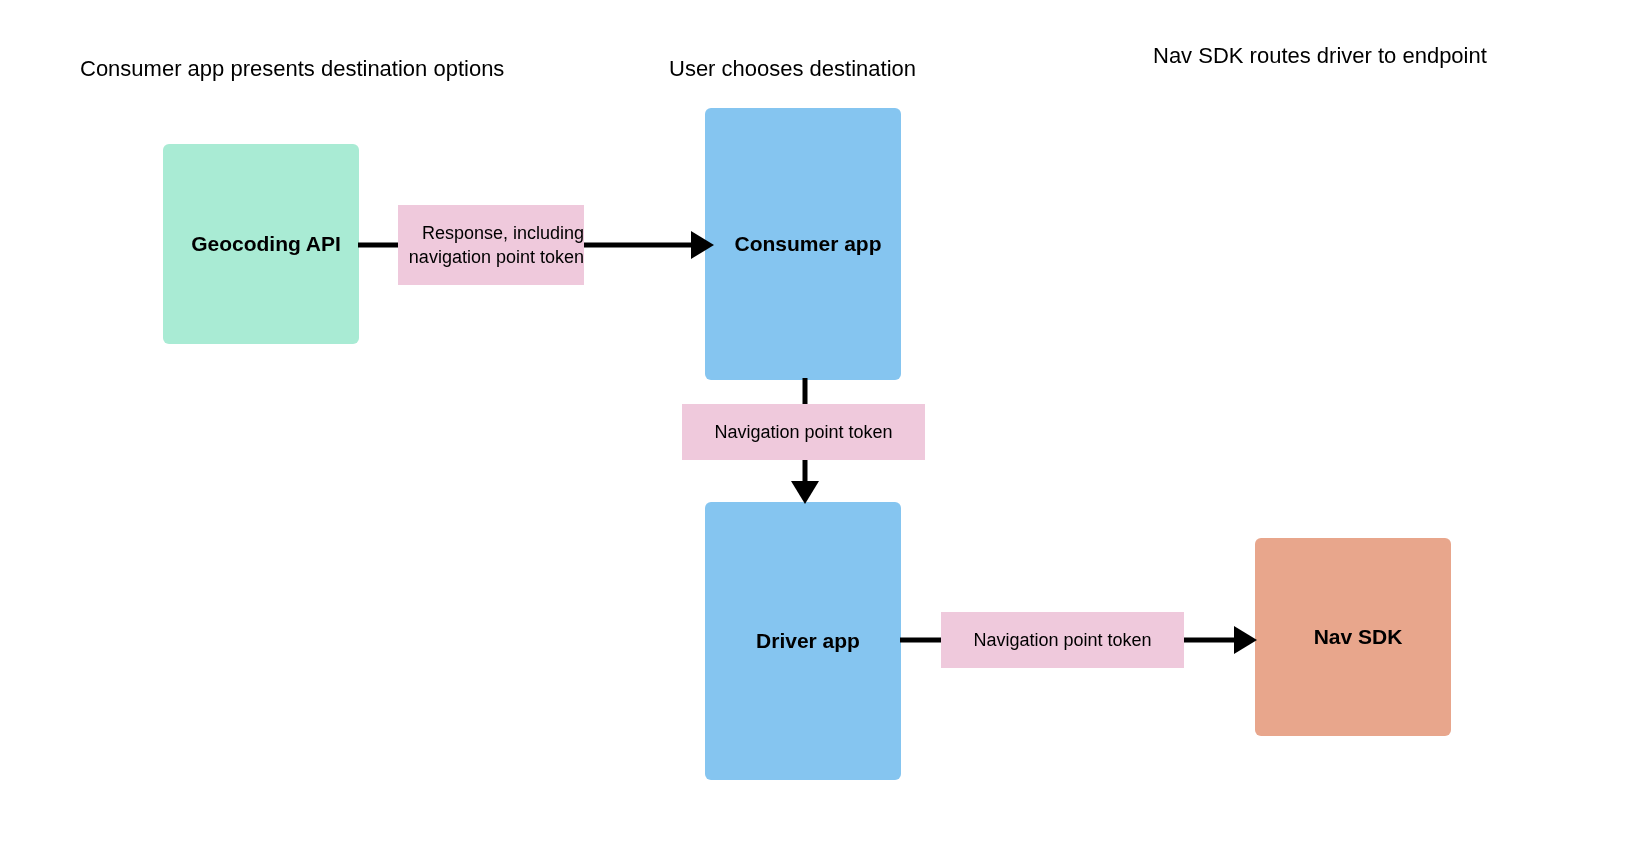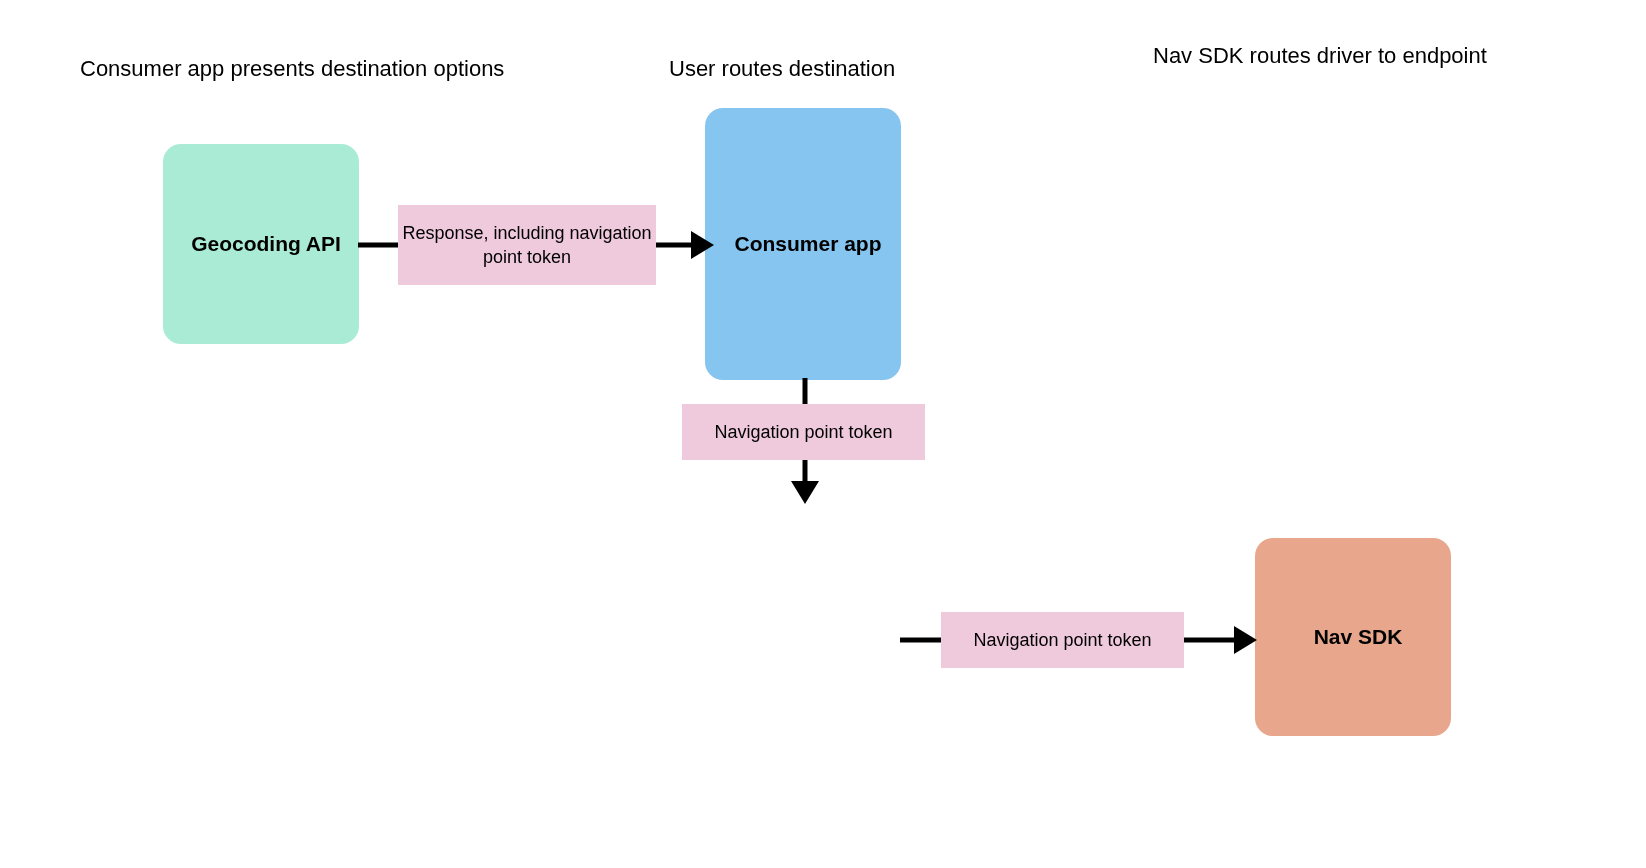--- a/index.html
+++ b/index.html
@@ -24,21 +24,21 @@
     font-size: 22px;
     font-weight: 400;
     color: #000000;
     line-height: 1.2;
     white-space: nowrap;
   }
 
   .node {
     position: absolute;
     box-sizing: border-box;
-    border-radius: 18px;
+    border-radius: 6px;
     display: flex;
     align-items: center;
     justify-content: center;
     text-align: center;
     padding-left: 10px;
   }
   .node-label {
     font-size: 21px;
     font-weight: 700;
     color: #000000;
@@ -75,21 +75,21 @@
     fill: #000000;
   }
 </style>
 </head>
 <body>
 
 <div id="canvas">
 
   <div class="column-heading" style="left:38px; top:56px;margin-left:42px;">Consumer app presents destination options</div>
 
-  <div class="column-heading" style="left:669px; top:56px;">User routes destination</div>
+  <div class="column-heading" style="left:669px; top:56px;">User chooses destination</div>
 
   <div class="column-heading" style="left:1153px; top:43px;">Nav SDK routes driver to endpoint</div>
 
   <svg class="connector" style="left:358px; top:222px; width:356px; height:46px;" width="356" height="46" viewBox="0 0 356 46">
     <line x1="0" y1="23" x2="333" y2="23"></line>
     <polygon points="333,9 356,23 333,37"></polygon>
   </svg>
 
   <svg class="connector" style="left:782px; top:378px; width:46px; height:126px;" width="46" height="126" viewBox="0 0 46 126">
     <line x1="23" y1="0" x2="23" y2="103"></line>
@@ -102,26 +102,29 @@
   </svg>
 
   <div class="node" style="left:163px; top:144px; width:196px; height:200px; background:#A9EBD4;">
     <span class="node-label">Geocoding API</span>
   </div>
 
   <div class="node" style="left:705px; top:108px; width:196px; height:272px; background:#85C5F0;">
     <span class="node-label">Consumer app</span>
   </div>
 
+  <div class="node" style="left:705px; top:502px; width:196px; height:278px; background:#85C5F0;">
+    <span class="node-label">Driver app</span>
+  </div>
 
   <div class="node" style="left:1255px; top:538px; width:196px; height:198px; background:#E8A68C;align-items:center;">
     <span class="node-label">Nav SDK</span>
   </div>
 
-  <div class="edge-label" style="left:398px; top:205px; width:258px; height:80px; background:#EFC9DC;">
+  <div class="edge-label" style="left:398px; top:205px; width:186px; height:80px; background:#EFC9DC;text-align:right;">
     <span class="edge-label-text">Response, including navigation point token</span>
   </div>
 
   <div class="edge-label" style="left:682px; top:404px; width:243px; height:56px; background:#EFC9DC;">
     <span class="edge-label-text">Navigation point token</span>
   </div>
 
   <div class="edge-label" style="left:941px; top:612px; width:243px; height:56px; background:#EFC9DC;">
     <span class="edge-label-text">Navigation point token</span>
   </div>

